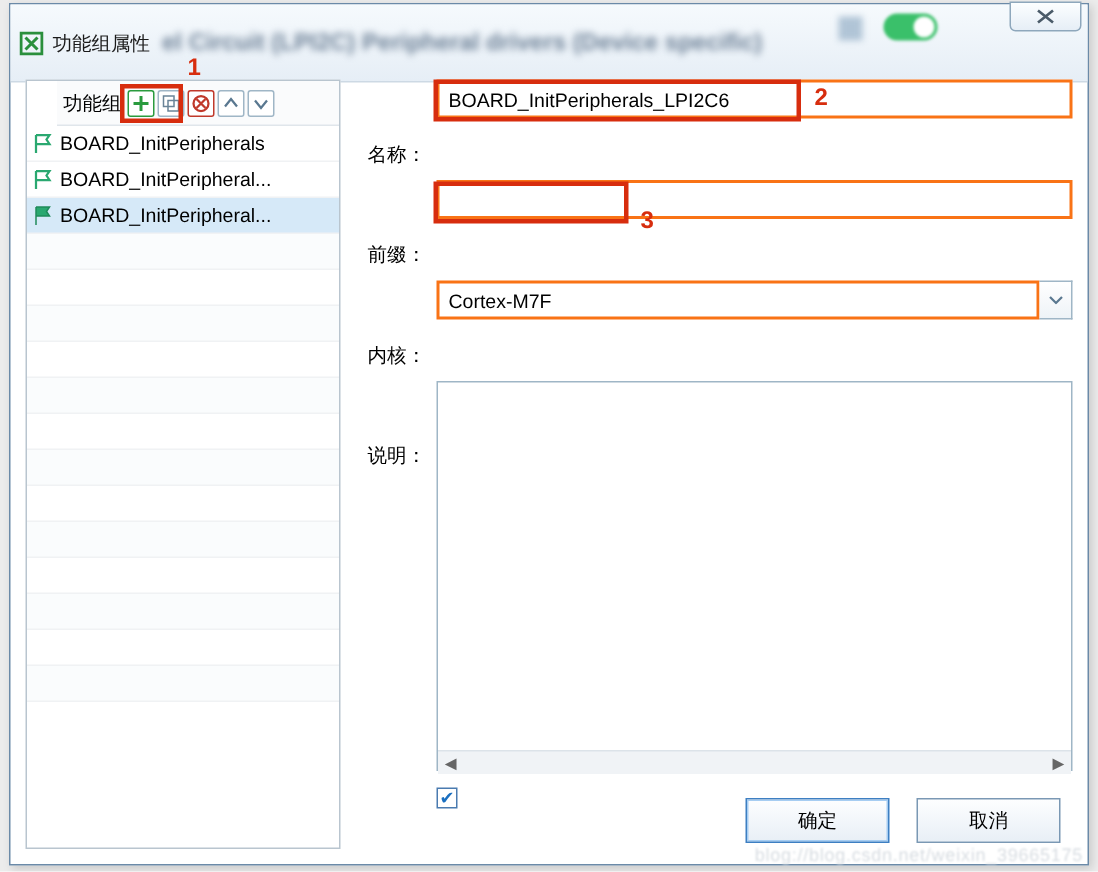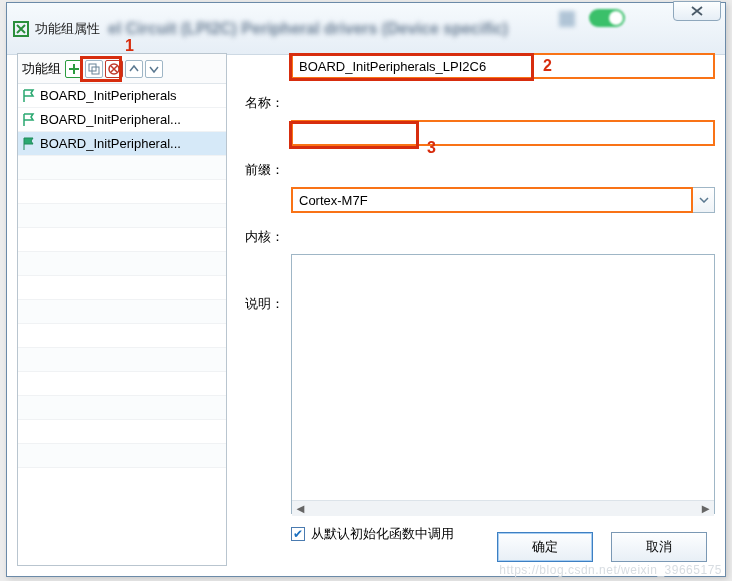--- a/index.html
+++ b/index.html
@@ -13,21 +13,21 @@
 .win-btn { width: 34px; height: 20px; border: 1px solid #8ea7bc; border-radius: 0 0 4px 4px; background: linear-gradient(#fcfeff,#e6eef6); display: flex; align-items: center; justify-content: center; font-size: 11px; color: #333; cursor: pointer; }
 .win-btn.close { width: 48px; }
 .toggle-pill { position: absolute; right: 100px; top: 6px; width: 36px; height: 18px; background: #3ac06a; border-radius: 9px; filter: blur(1px); }
 .toggle-pill::after { content:''; position:absolute; width:14px; height:14px; background:#fff; border-radius:50%; top:2px; right:2px; }
 .blur-icon { position:absolute; right:150px; top:8px; width:16px; height:16px; background:#b0c4d6; filter: blur(2px); }
 
 .client { position: absolute; top: 50px; left: 10px; right: 10px; bottom: 10px; display: flex; }
 
 
 .left-panel { width: 210px; border: 1px solid #b9c5cf; display: flex; flex-direction: column; background: #fff; }
-.left-header { height: 30px; display: flex; align-items: center; padding: 0 4px; gap: 2px; background: #fafbfc; border-bottom: 1px solid #e0e6eb; }
+.left-header { height: 30px; display: flex; align-items: center; padding: 0 4px; gap: 2px; background: #fafbfc; border-bottom: 1px solid #e0e6eb; margin-left: 20px; }
 .left-header .lbl { margin-right: 2px; }
 .tool-btn { width: 18px; height: 18px; border: 1px solid #9fb6c6; border-radius: 2px; background: #fff; display: inline-flex; align-items: center; justify-content: center; cursor: pointer; }
 .tool-btn.green { color: #2a9b3e; font-weight: bold; border-color:#2a9b3e; }
 .tool-btn.red { color: #c0392b; border-color:#c0392b; }
 .left-list { flex: 1; overflow: auto; }
 .list-row { display:flex; align-items:center; height:24px; padding:0 4px; border-bottom:1px solid #f0f2f4; cursor:pointer; white-space:nowrap; overflow:hidden; text-overflow:ellipsis; }
 .list-row.sel { background:#d6e9f8; }
 .flag { width:14px; height:14px; margin-right:4px; flex-shrink:0; }
 .flag svg { width:14px; height:14px; }
 .left-list .stripe:nth-child(odd){ background:#fff; }
@@ -175,31 +175,30 @@
         <div class="field ta-wrap">
           <textarea style=""></textarea>
           <div class="hbar">
             <span>◄</span>
             <span>►</span>
           </div>
         </div>
       </div>
       <div class="chk-row">
         <span class="chk">✔</span>
-        <span>从默认初始化函数中调用</span>
       </div>
     </div>
   </div>
 
   <div class="btn-row">
     <button class="push-btn primary">确定</button>
     <button class="push-btn">取消</button>
   </div>
 
   <div class="ann-box" style="left:73px; top:53px; width:42px; height:26px;"></div>
   <div class="ann-num" style="left:118px; top:34px;">1</div>
   <div class="ann-box" style="left:282px; top:50px; width:245px; height:28px;"></div>
   <div class="ann-num" style="left:536px; top:54px;">2</div>
   <div class="ann-box" style="left:282px; top:118px; width:130px; height:28px;"></div>
   <div class="ann-num" style="left:420px; top:136px;">3</div>
 </div>
 
-<div class="watermark">https://blog.csdn.net/weixin_39665175</div>
+<div class="watermark">blog://blog.csdn.net/weixin_39665175</div>
 
 </body></html>

